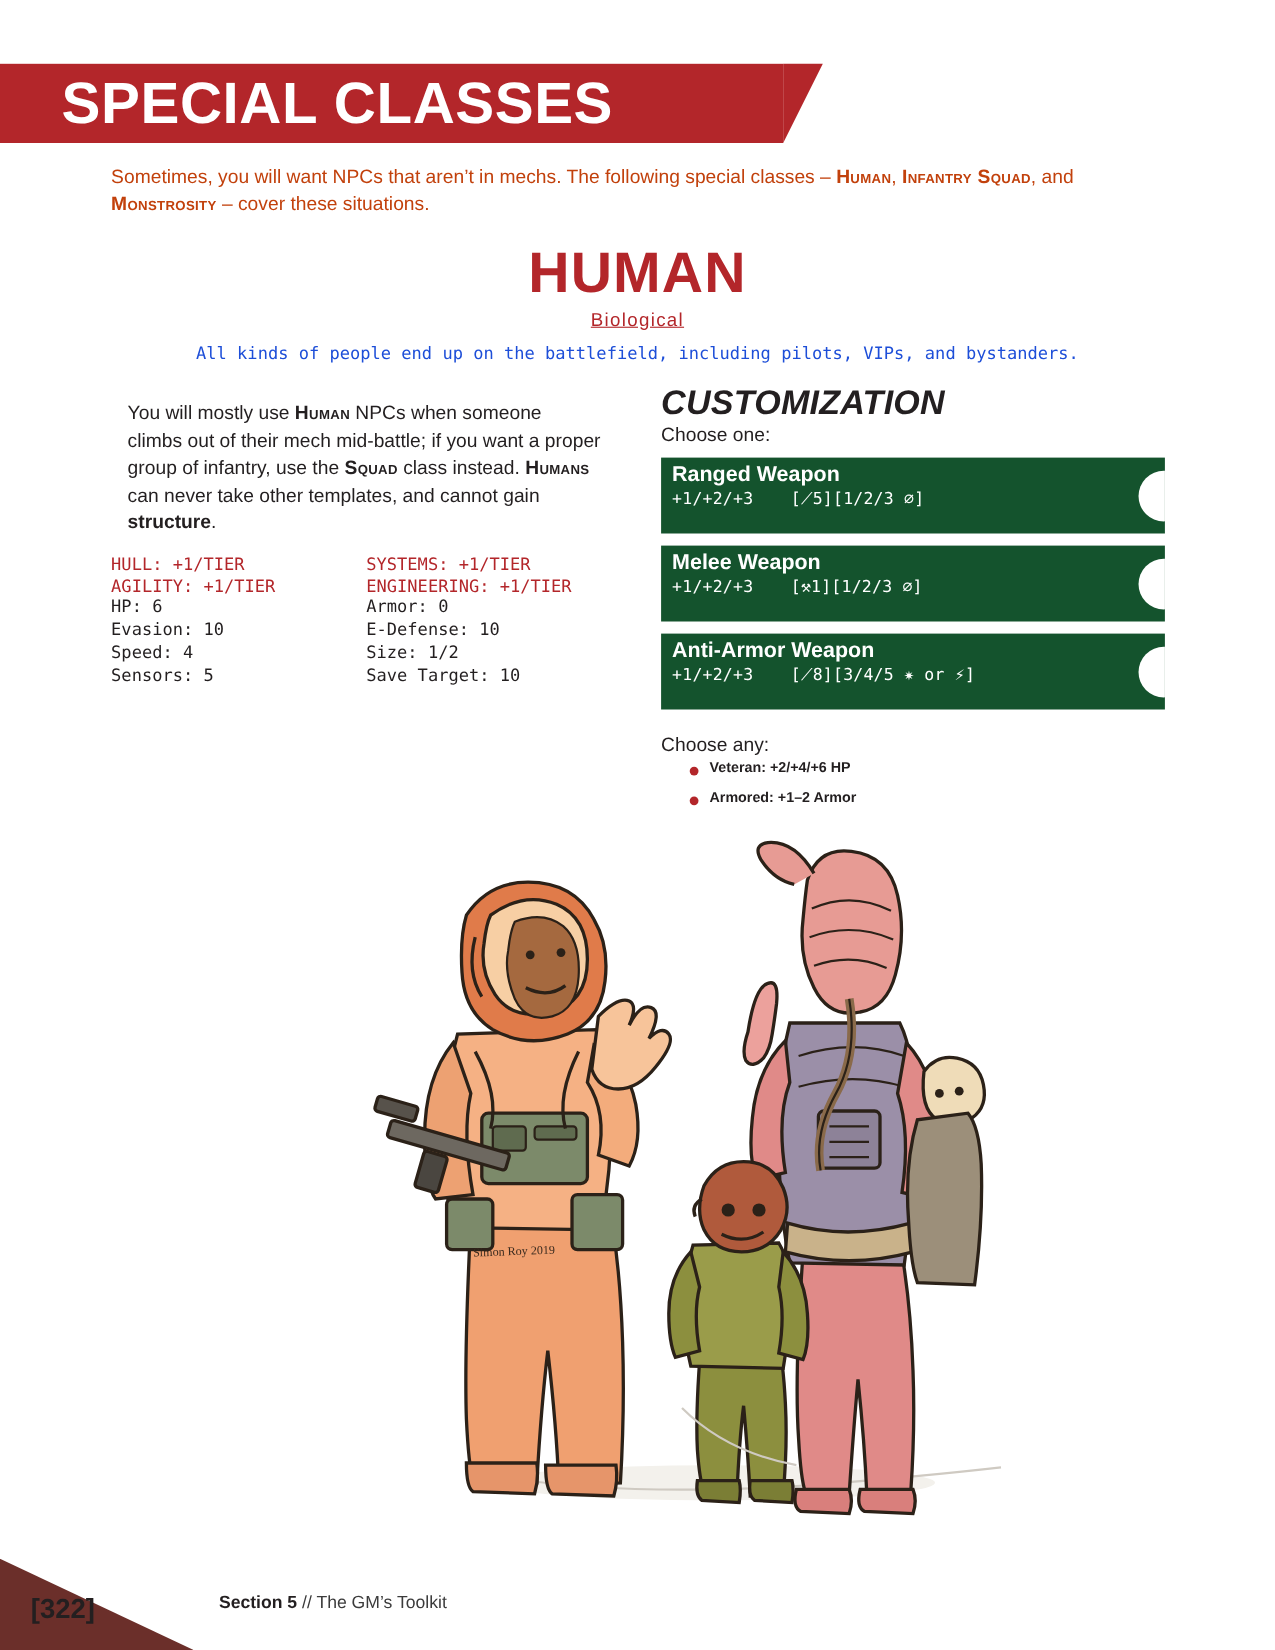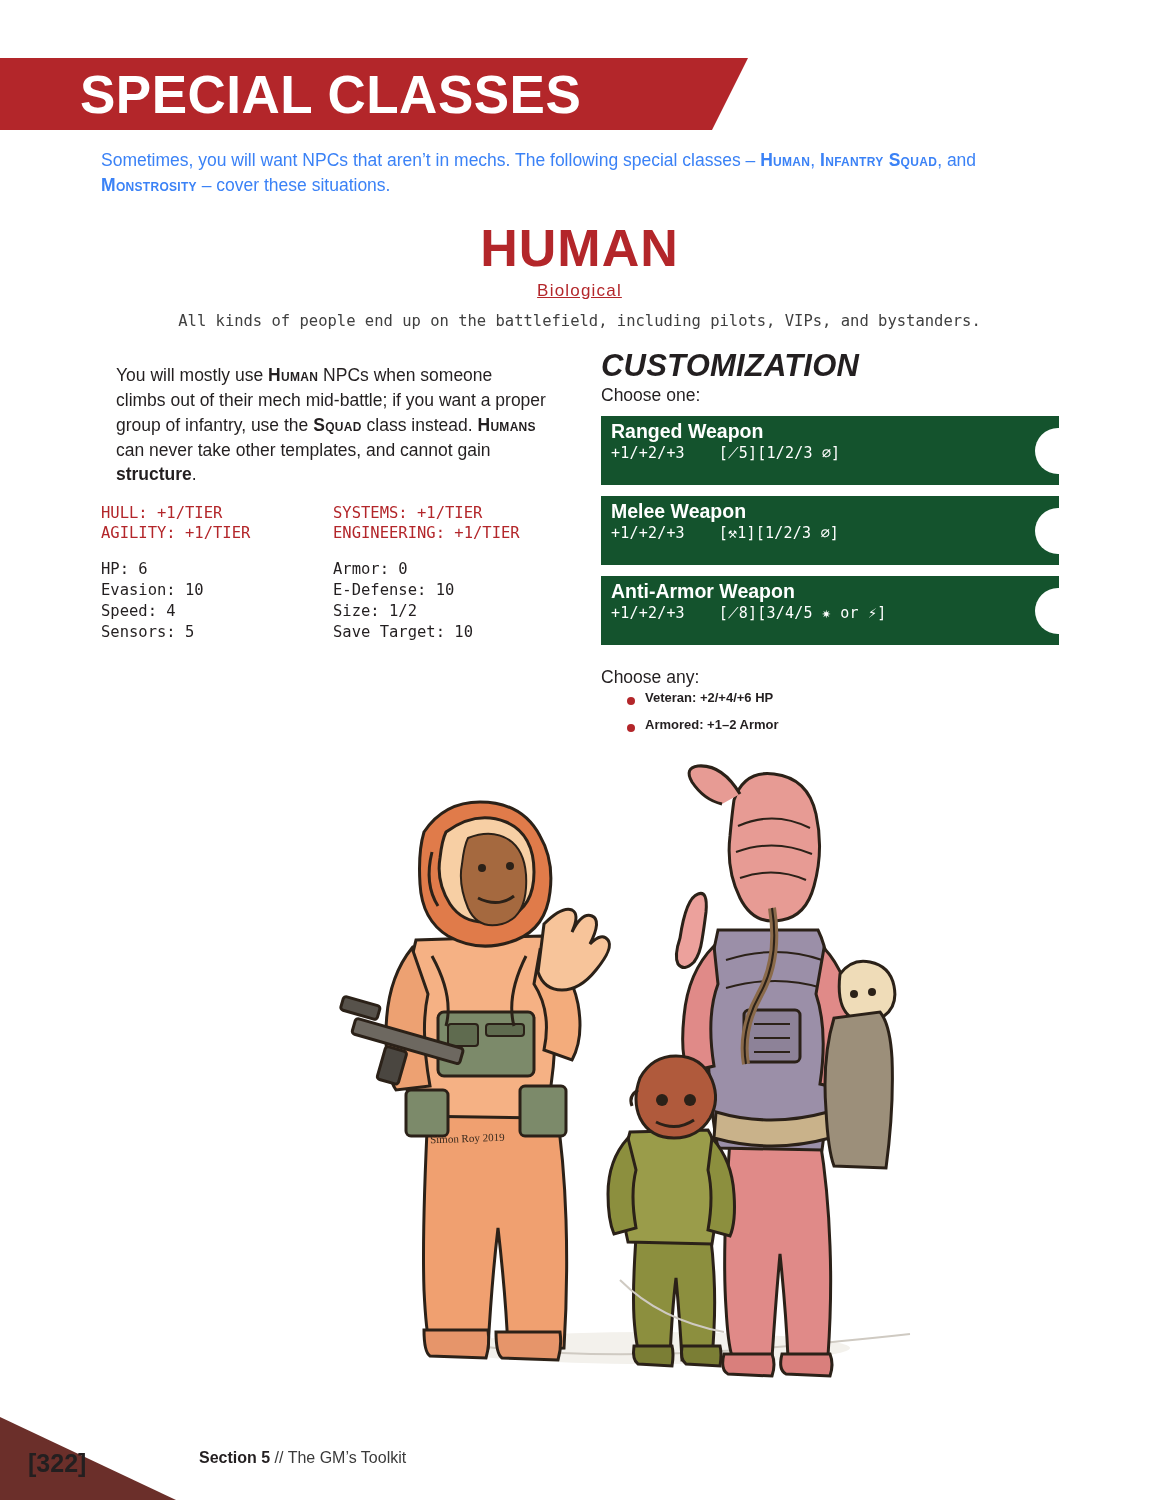--- a/index.html
+++ b/index.html
@@ -28,32 +28,32 @@
     right: -36px; top: 0;
     width: 0; height: 0;
     border-left: 36px solid #b3262a;
     border-bottom: 72px solid transparent;
   }
   .header-title {
     color: #ffffff;
     font-size: 53px;
     font-weight: bold;
     letter-spacing: 0.5px;
-    margin-left: 80px;
+    margin-left: 56px;
     line-height: 1;
   }
 
   
   .intro {
     position: absolute;
     left: 101px; top: 148px;
     width: 958px;
     font-size: 17.5px;
     line-height: 1.45;
-    color: #3b82f6;
+    color: #c2410c;
   }
   .sc { font-variant: small-caps; font-weight: bold; letter-spacing:0.3px;}
 
   
   .class-title {
     position: absolute;
     left: 0; top: 218px;
     width: 1159px;
     text-align: center;
     color: #b3262a;
@@ -72,21 +72,21 @@
     letter-spacing: 1.2px;
     text-decoration: underline;
   }
   .class-flavor {
     position: absolute;
     left: 0; top: 312px;
     width: 1159px;
     text-align: center;
     font-family: "DejaVu Sans Mono", monospace;
     font-size: 15.5px;
-    color: #404040;
+    color: #1d4ed8;
   }
 
   
   .left-col {
     position: absolute;
     left: 101px; top: 348px;
     width: 460px;
   }
   .left-col p.body {
     margin: 15px;
@@ -96,21 +96,21 @@
   .stat-grow {
     margin-top: 17px;
     display: grid;
     grid-template-columns: 232px auto;
     row-gap: 2px;
     font-family: "DejaVu Sans Mono", monospace;
     font-size: 15.5px;
     color: #b3262a;
   }
   .stat-block {
-    margin-top: 18px;
+    margin-top: 0;
     display: grid;
     grid-template-columns: 232px auto;
     row-gap: 3px;
     font-family: "DejaVu Sans Mono", monospace;
     font-size: 15.5px;
     color: #231f20;
   }
 
   
   .right-col {

